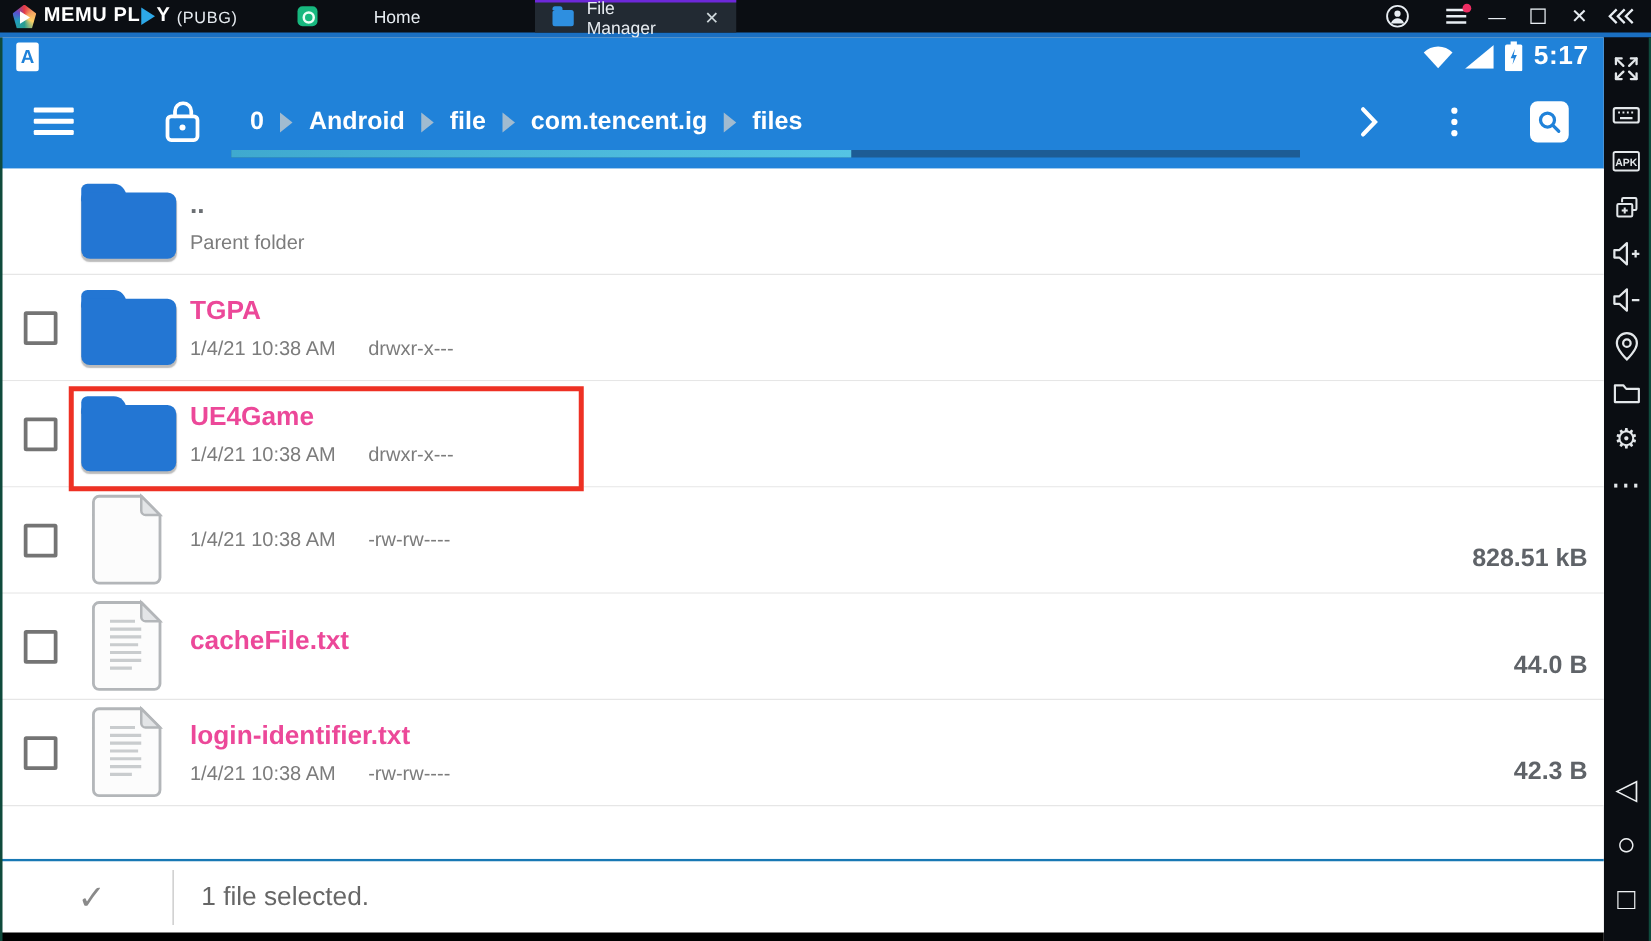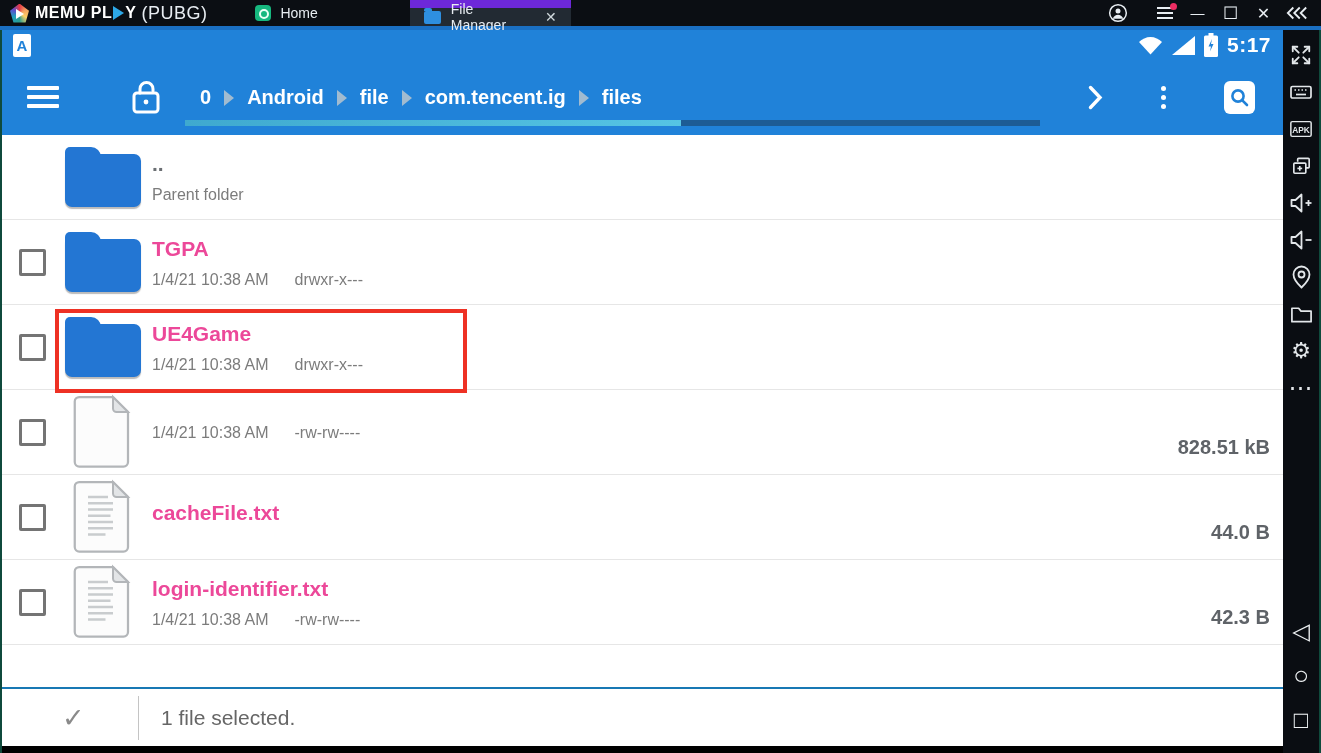--- a/index.html
+++ b/index.html
@@ -12,28 +12,28 @@
               border-bottom:4px solid #1a6fc2; flex:none; }
   .brand { display:flex; align-items:center; padding-left:10px; flex:none; }
   .brand-logo { width:19px; height:19px; margin-right:6px; border-radius:4px;
     background:conic-gradient(#e63946,#f4a261,#ffd166,#2a9d8f,#219ebc,#5a4fcf,#e63946);
     clip-path:polygon(50% 0%, 100% 38%, 82% 100%, 18% 100%, 0% 38%); position:relative; }
   .brand-logo::after { content:""; position:absolute; left:6px; top:5px; width:0; height:0;
     border-left:8px solid #fff; border-top:5px solid transparent; border-bottom:5px solid transparent; }
   .brand-name { font-weight:bold; font-size:16px; letter-spacing:0.5px; display:flex; align-items:center; }
   .play-tri { width:0; height:0; border-left:11px solid #2da8e8; border-top:7px solid transparent;
     border-bottom:7px solid transparent; margin:0 1px; }
-  .brand-sub { font-size:18px; color:#e8edf2; margin-left:5px; font-weight:normal; }
+  .brand-sub { font-size:13px; color:#e8edf2; margin-left:5px; font-weight:normal; }
 
   .tab { display:flex; align-items:center; padding:0 14px; font-size:14px; color:#e8edf2; cursor:default; }
-  .tab-home { margin-left:34px; }
+  .tab-home { margin-left:34px;gap:36px; }
   .home-ico { width:16px; height:16px; border-radius:4px; background:#17b87f; position:relative; margin-right:9px; }
   .home-ico::after { content:""; position:absolute; left:4px; top:4px; width:6px; height:6px;
     border:2px solid #eafff5; border-radius:50%; }
-  .tab-active { background:#222a33; border-top:8px solid #6d28d9; margin-left:78px; padding-top:0; width:161px; }
+  .tab-active { background:#222a33; border-top:2px solid #6d28d9; margin-left:78px; padding-top:0; width:161px; }
   .fm-ico { width:17px; height:13px; background:#2e8fe0; border-radius:2px; position:relative; margin-right:10px; flex:none; }
   .fm-ico::before { content:""; position:absolute; top:-3px; left:0; width:8px; height:3px;
     background:#2e8fe0; border-radius:2px 2px 0 0; }
   .tab-close { margin-left:24px; color:#cfd8dc; font-size:14px; }
 
   .tb-right { margin-left:auto; display:flex; align-items:center; gap:0; padding-right:8px; }
   .tb-btn { width:33px; height:30px; display:flex; align-items:center; justify-content:center; color:#e8edf2; }
   .menu-ico { position:relative; width:16px; height:12px; }
   .menu-ico span { position:absolute; left:0; width:16px; height:2px; background:#e8edf2; }
   .menu-ico span:nth-child(1){top:0;} .menu-ico span:nth-child(2){top:5px;} .menu-ico span:nth-child(3){top:10px;}

